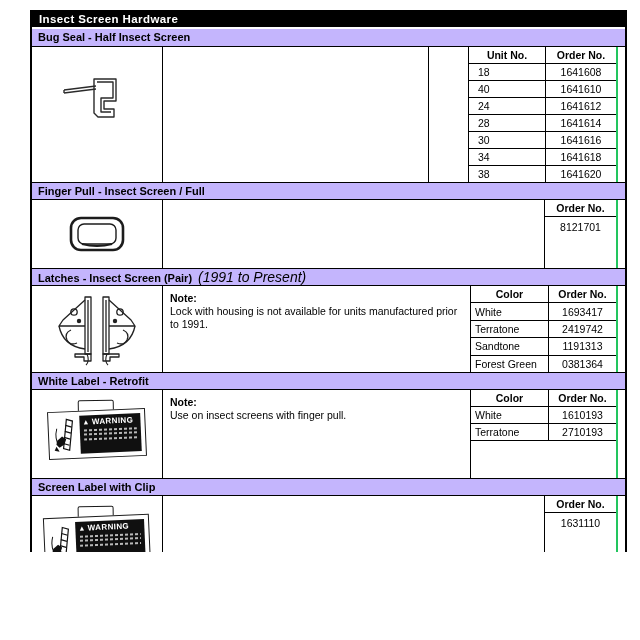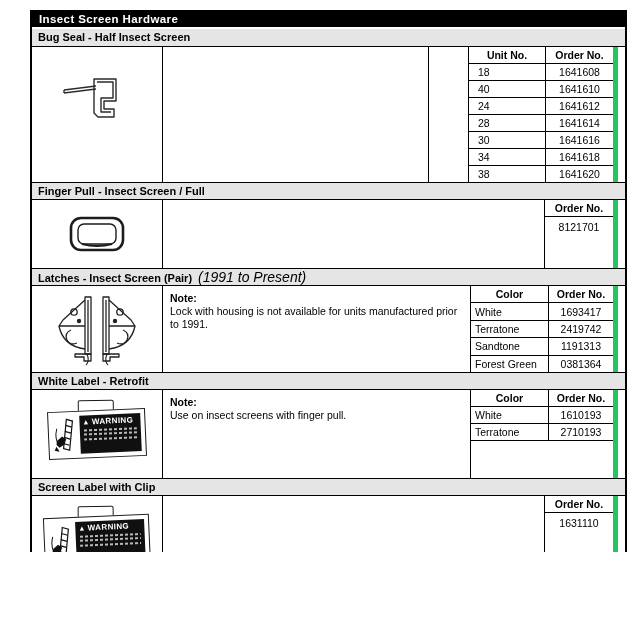--- a/index.html
+++ b/index.html
@@ -13,21 +13,21 @@
     border:2px solid #000; border-top:none; background:#fff;
   }
   
   .title-bar {
     height:19px; background:#000; color:#fff;
     font-size:11.5px; font-weight:bold; letter-spacing:.4px;
     line-height:19px; padding-left:7px;
     border-bottom:2px solid #fff;
   }
   .sec-header {
-    height:18px; background:#e5e5e5;
+    height:18px; background:#c4b5fd;
     border-top:1px solid #000; border-bottom:1px solid #000;
     font-size:11px; font-weight:bold; line-height:16px; padding-left:6px;
   }
   .sec-header .suffix { font-weight:normal; font-style:italic; font-size:14px; padding-left:6px; }
   .title-bar + .sec-header { border-top:none; }
   
   .row { position:relative; display:flex; background:#fff; }
   .row-bugseal   { height:135px; }
   .row-finger    { height:68px;  }
   .row-latches   { height:86px;  }
@@ -39,21 +39,21 @@
   }
   .cell-img.top { align-items:flex-start; padding-top:22px; }
   .cell-img.col { flex-direction:column; justify-content:flex-start; padding-top:8px; }
   .cell-mid { flex:1; padding:6px 8px 0 7px; font-size:10.5px; line-height:13px; }
   .note-label { font-weight:bold; }
   .note-text { max-width:298px; }
   .vline { position:absolute; top:0; bottom:0; width:1px; background:#000; }
   
   .ptable {
     position:absolute; top:0; bottom:0; right:7px;
-    border-left:1px solid #000; border-right:5px solid #22c55e;
+    border-left:1px solid #000; border-right:2px solid #22c55e;
     display:flex; flex-direction:column; font-size:10.5px; background:#fff;
   }
   .ptable .tr { display:flex; border-bottom:1px solid #000; align-items:center; }
   .ptable.fill .tr { flex:1; }
   .ptable.fill .tr:last-child { border-bottom:none; }
   .ptable .tr.fixed { flex:none; height:17px; }
   .ptable .tr-fill { flex:1; border-bottom:none; }
   .ptable .th { font-weight:bold; text-align:center; }
   .tw { width:150px; }  .tw .c1 { width:77px; border-right:1px solid #000; align-self:stretch; display:flex; align-items:center; }
   .tn { width:148px; }  .tn .c1 { width:78px; border-right:1px solid #000; align-self:stretch; display:flex; align-items:center; }

